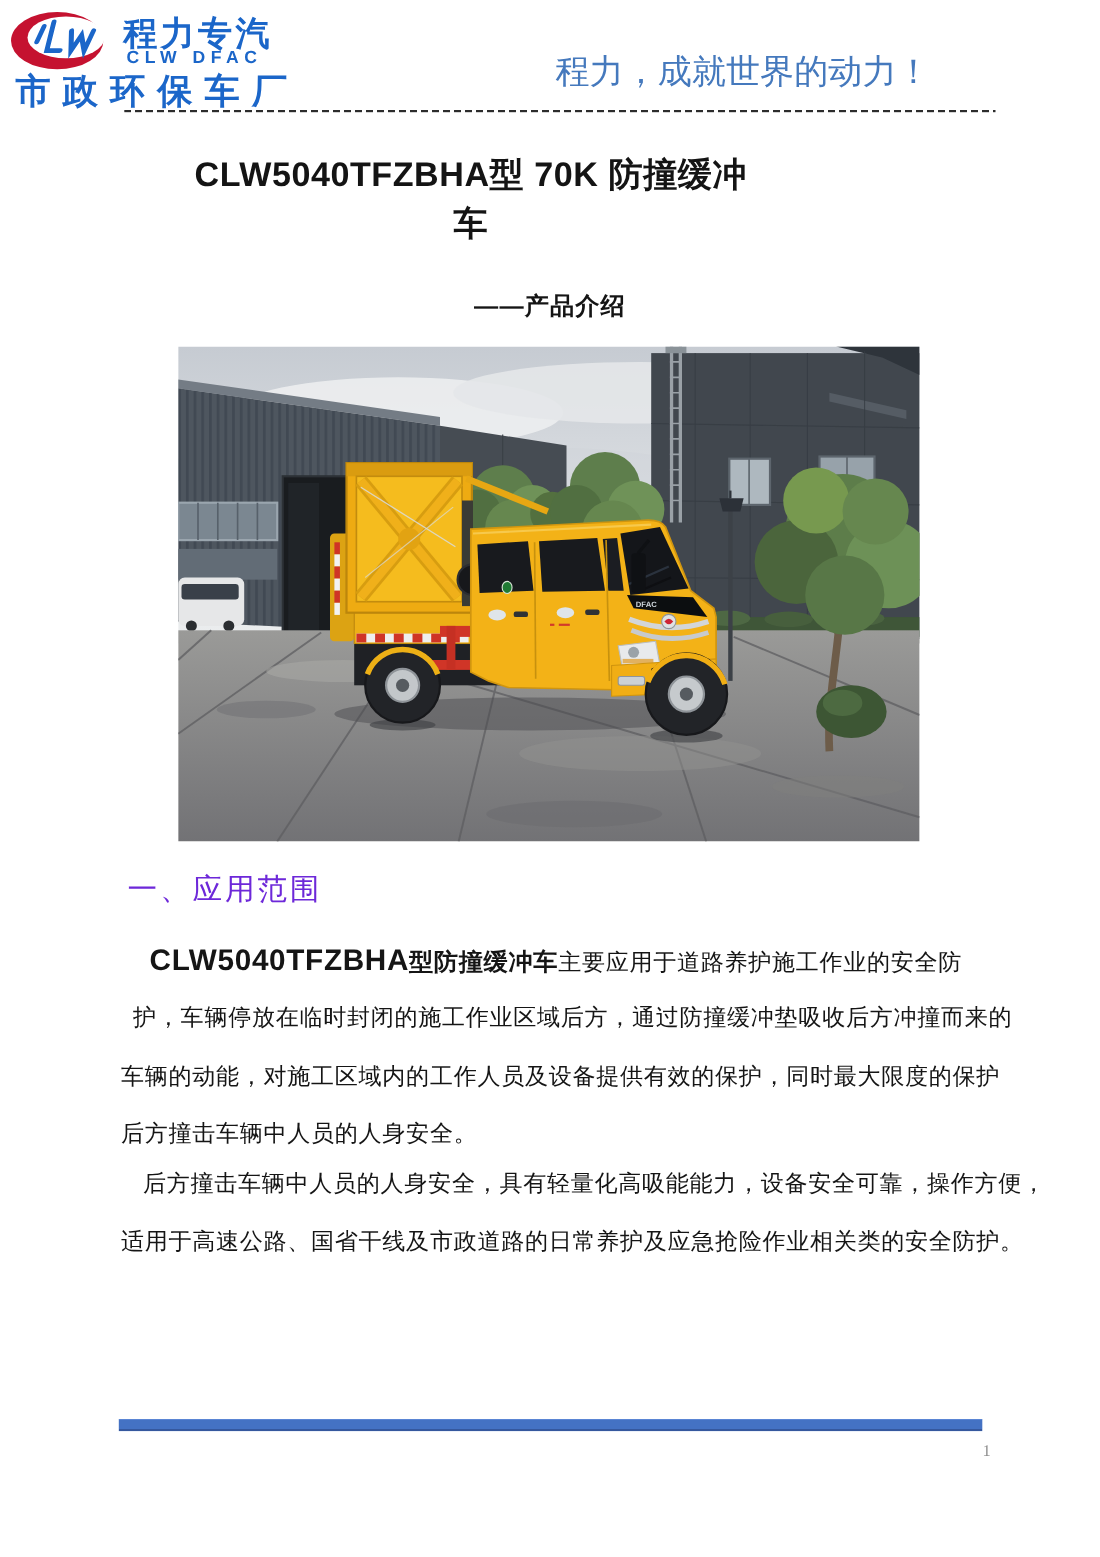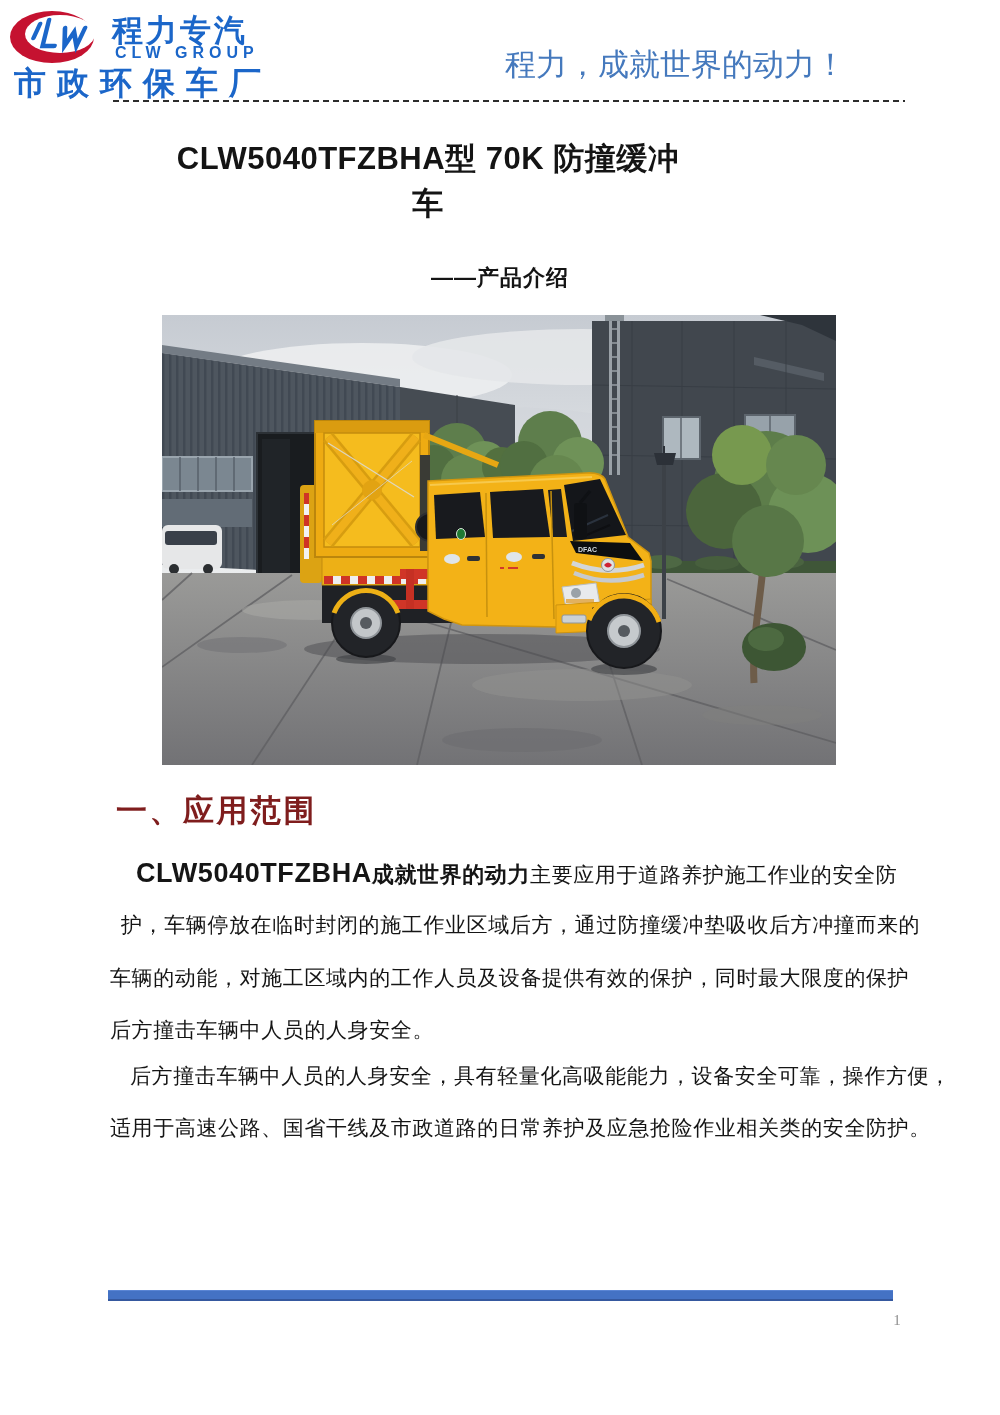--- a/index.html
+++ b/index.html
@@ -20,21 +20,21 @@
   
   .title-wrap{left:0;top:136px;width:856px;text-align:center;color:#141414;}
   .title-line{font-weight:700;font-size:31px;line-height:45px;letter-spacing:0.5px;}
   .subtitle{left:0;top:263px;width:1000px;text-align:center;font-weight:600;font-size:22px;
             letter-spacing:1px;color:#141414;}
 
   
   .photo{left:162px;top:315px;width:674px;height:450px;}
 
   
-  .sec-heading{left:116px;top:790px;font-weight:700;font-size:31px;letter-spacing:2.5px;color:#7f1d1d;}
+  .sec-heading{left:116px;top:790px;font-weight:400;font-size:27px;letter-spacing:2.5px;color:#6d28d9;}
   .body-line{left:110px;width:800px;height:32px;font-family:"Liberation Serif",serif;
              font-size:21px;letter-spacing:0.6px;color:#151515;white-space:nowrap;}
   .lead-en{font-family:"Liberation Sans",sans-serif;font-weight:700;font-size:27px;}
   .lead-cn{font-family:"Liberation Sans",sans-serif;font-weight:700;font-size:22px;}
   .l1{top:858px;padding-left:26px;}
   .l2{top:911px;margin-left:11px;}
   .l3{top:964px;}
   .l4{top:1016px;}
   .l5{top:1062px;padding-left:20px;}
   .l6{top:1114px;}
@@ -56,21 +56,21 @@
       <ellipse cx="52" cy="26" rx="35" ry="19" fill="#ffffff"></ellipse>
       <path d="M86,18 L74,30 L84,26 Z" fill="#ffffff"></path>
       <g transform="skewX(-14)" fill="none" stroke="#1b66c9" stroke-width="4.5" stroke-linecap="round">
         <path d="M44,12 L44,38 L56,38"></path>
         <path d="M62,20 L66,38 L72,24 L78,38 L82,20"></path>
         <path d="M36,16 L33,30"></path>
       </g>
     </svg>
   </div>
   <div class="abs brand-cn">程力专汽</div>
-  <div class="abs brand-en">CLW GROUP</div>
+  <div class="abs brand-en">CLW DFAC</div>
   <div class="abs dept">市政环保车厂</div>
   <div class="abs slogan">程力，成就世界的动力！</div>
   <div class="abs head-rule"></div>
 
   <div class="abs title-wrap">
     <div class="title-line">CLW5040TFZBHA型 70K 防撞缓冲</div>
     <div class="title-line">车</div>
   </div>
   <div class="abs subtitle">——产品介绍</div>
 
@@ -322,21 +322,21 @@
       <g>
         <ellipse cx="612" cy="332" rx="32" ry="24" fill="#3d5634"></ellipse>
         <ellipse cx="604" cy="324" rx="18" ry="12" fill="#4d6a41"></ellipse>
       </g>
     </svg>
   </div>
 
   <div class="abs sec-heading">一、应用范围</div>
 
   <div class="abs body-line l1">
-    <span class="lead-en">CLW5040TFZBHA</span><span class="lead-cn">成就世界的动力</span><span>主要应用于道路养护施工作业的安全防</span>
+    <span class="lead-en">CLW5040TFZBHA</span><span class="lead-cn">型防撞缓冲车</span><span>主要应用于道路养护施工作业的安全防</span>
   </div>
   <div class="abs body-line l2">护，车辆停放在临时封闭的施工作业区域后方，通过防撞缓冲垫吸收后方冲撞而来的</div>
   <div class="abs body-line l3">车辆的动能，对施工区域内的工作人员及设备提供有效的保护，同时最大限度的保护</div>
   <div class="abs body-line l4">后方撞击车辆中人员的人身安全。</div>
   <div class="abs body-line l5">后方撞击车辆中人员的人身安全，具有轻量化高吸能能力，设备安全可靠，操作方便，</div>
   <div class="abs body-line l6">适用于高速公路、国省干线及市政道路的日常养护及应急抢险作业相关类的安全防护。</div>
 
   <div class="abs footer-bar"></div>
   <div class="abs page-num">1</div>
 

